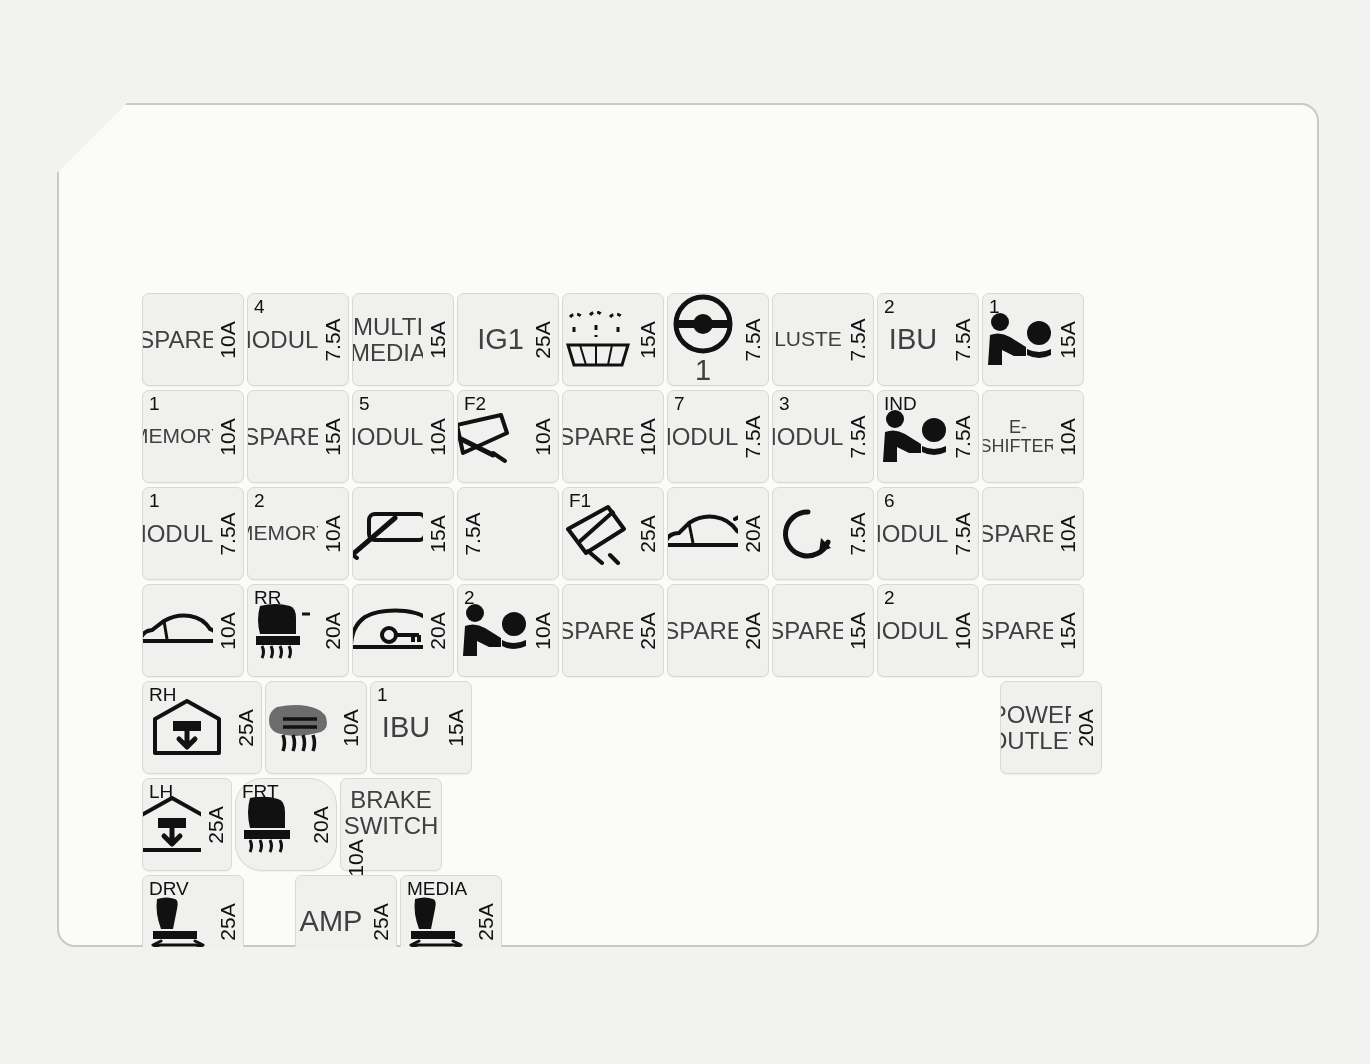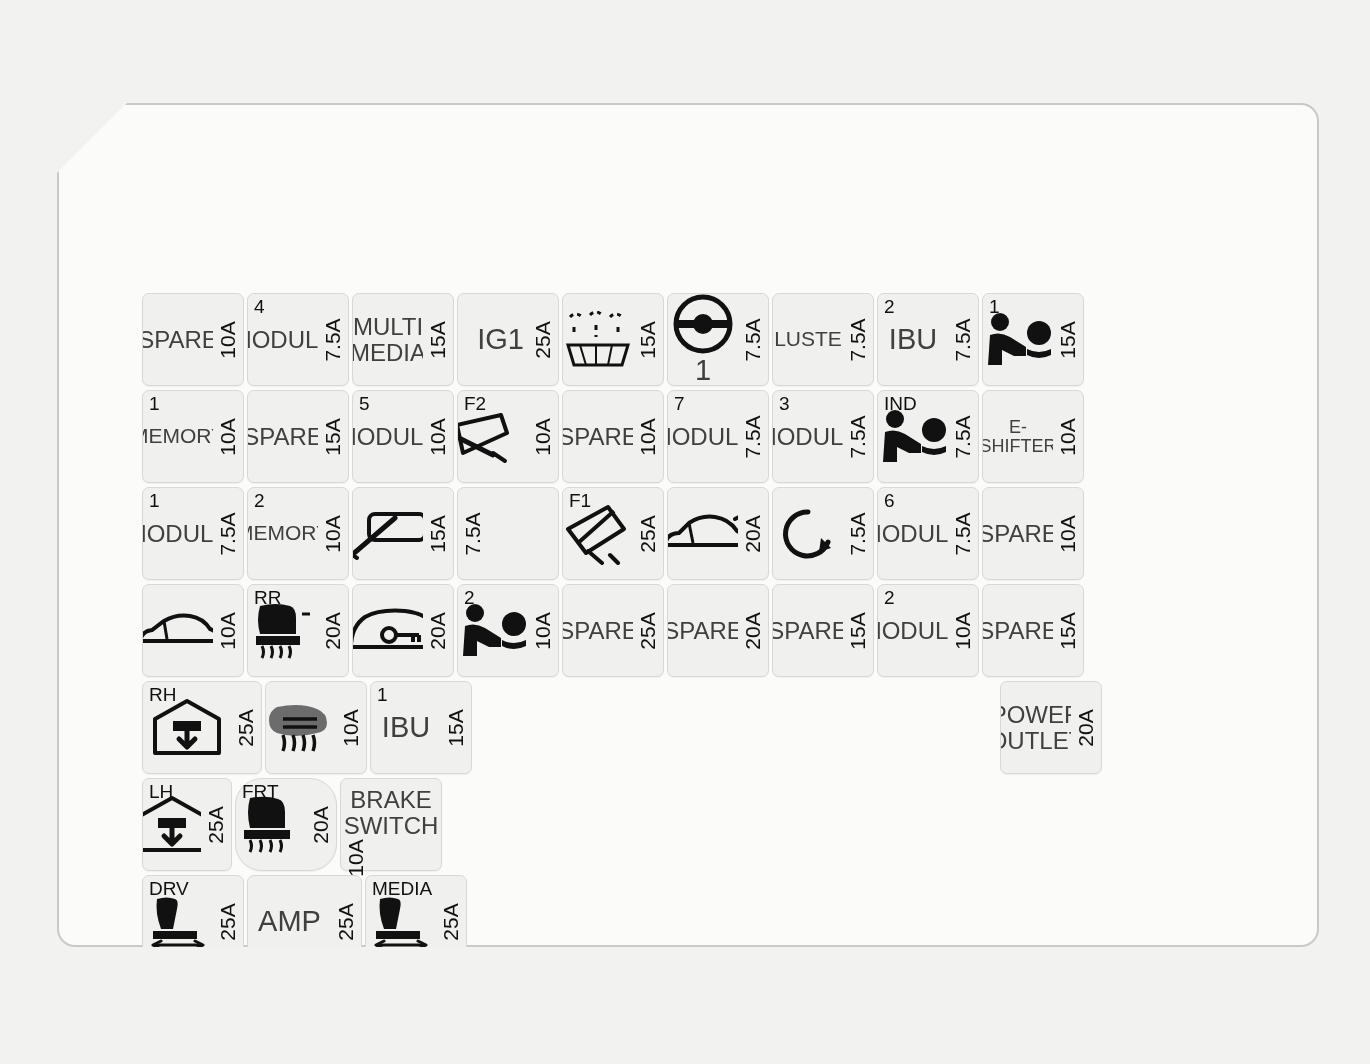--- a/index.html
+++ b/index.html
@@ -650,21 +650,21 @@
       <path d="M10 38 L54 38 L54 46 L10 46 Z" fill="#111"></path>
       <path d="M12 52 L58 52" stroke="#111" stroke-width="3"></path>
       <path d="M18 48 l-8 4 l8 4 M52 48 l8 4 l-8 4" stroke="#111" stroke-width="3" fill="none" stroke-linecap="round" stroke-linejoin="round"></path>
     </svg>
             </div>
           </div>
           <div class="amp">
             <span>25A</span>
           </div>
         </div>
-        <div class="cell" style="width: 115px;">
+        <div class="cell" style="width: 102px; margin-left: 48px;">
           <div class="body">
             <div class="txt t-lg"><span>AMP</span></div>
           </div>
           <div class="amp">
             <span>25A</span>
           </div>
         </div>
         <div class="cell" style="width: 102px;">
           <div class="body">
             <div class="corner">MEDIA</div>

